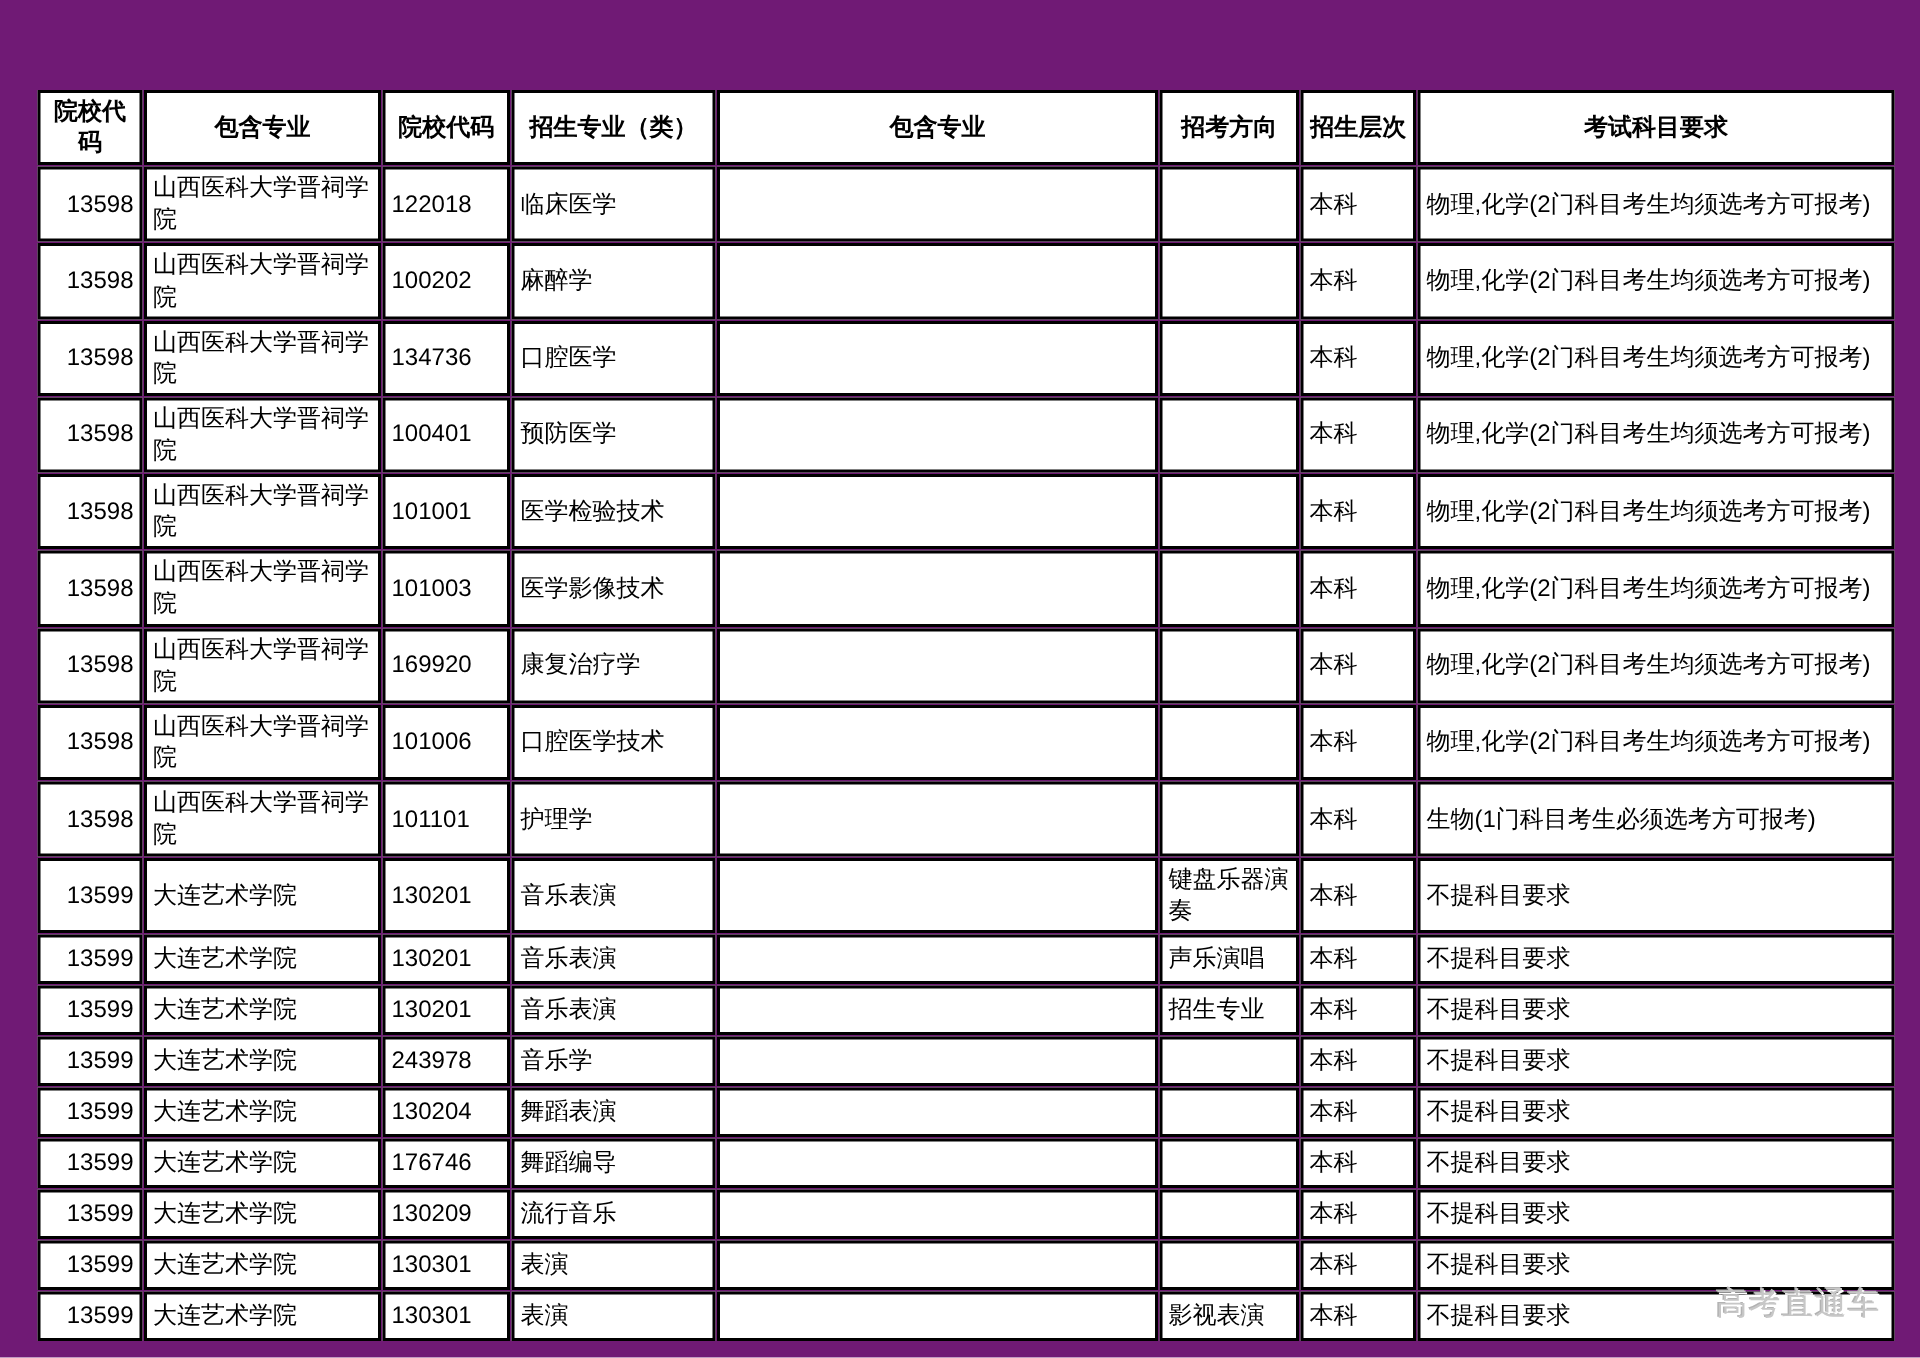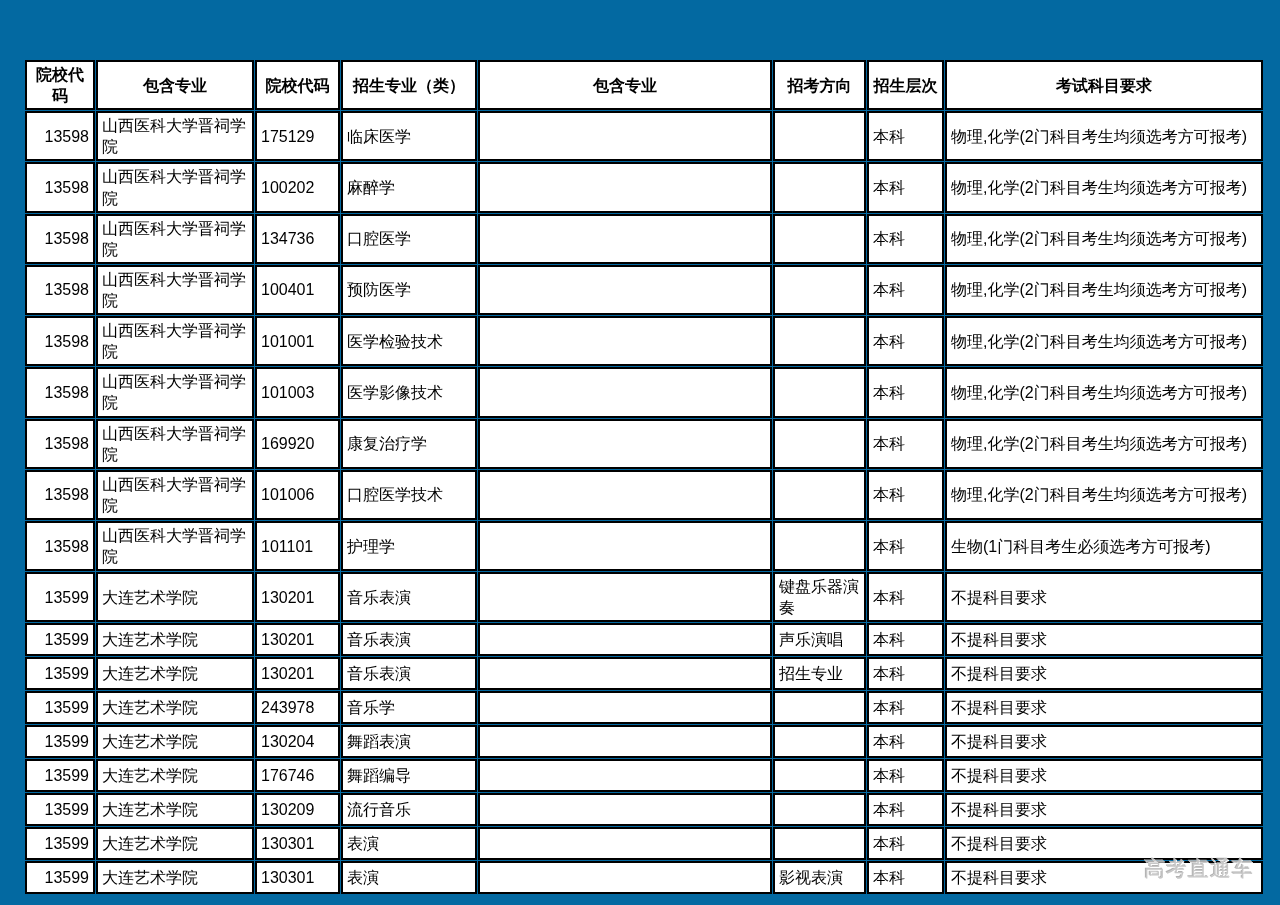--- a/index.html
+++ b/index.html
@@ -11,21 +11,21 @@
     width: 1280px;
     height: 905px;
     font-family: "Liberation Sans", "DejaVu Sans", sans-serif;
     color: #000000;
   }
   .page {
     position: relative;
     width: 1280px;
     height: 905px;
     overflow: hidden;
-    background: #0369a1;
+    background: #701a75;
   }
   table.grid {
     border-collapse: separate;
     border-spacing: 1px;
     table-layout: fixed;
     margin: 59px 0 0 24px;
     width: 1232px;
   }
   table.grid th,
   table.grid td {
@@ -87,21 +87,21 @@
           <th>包含专业</th>
           <th>招考方向</th>
           <th>招生层次</th>
           <th>考试科目要求</th>
         </tr>
     </thead>
     <tbody id="table-body">
         <tr>
           <td class="center">13598</td>
           <td>山西医科大学晋祠学院</td>
-          <td>175129</td>
+          <td>122018</td>
           <td>临床医学</td>
           <td></td>
           <td></td>
           <td>本科</td>
           <td>物理,化学(2门科目考生均须选考方可报考)</td>
         </tr>
         <tr>
           <td class="center">13598</td>
           <td>山西医科大学晋祠学院</td>
           <td>100202</td>

